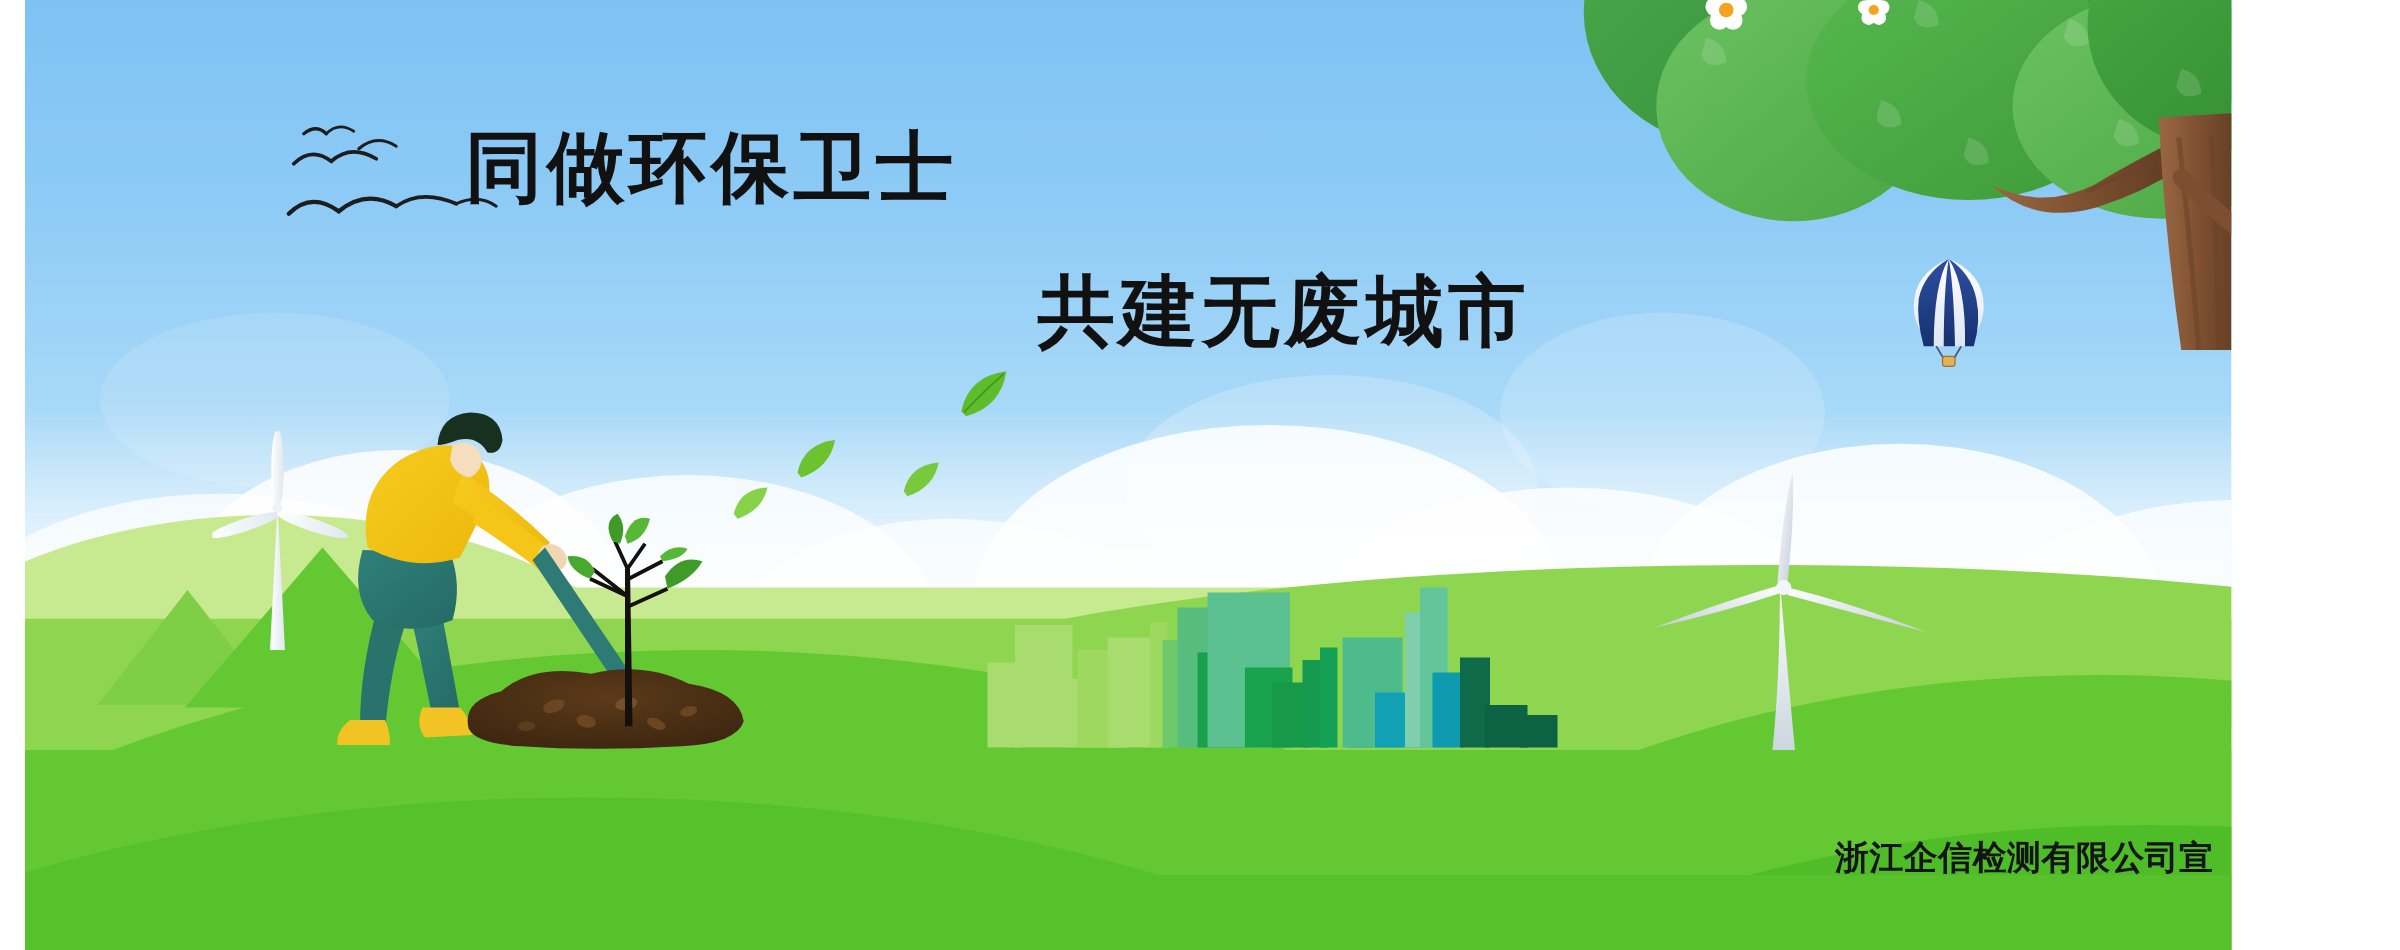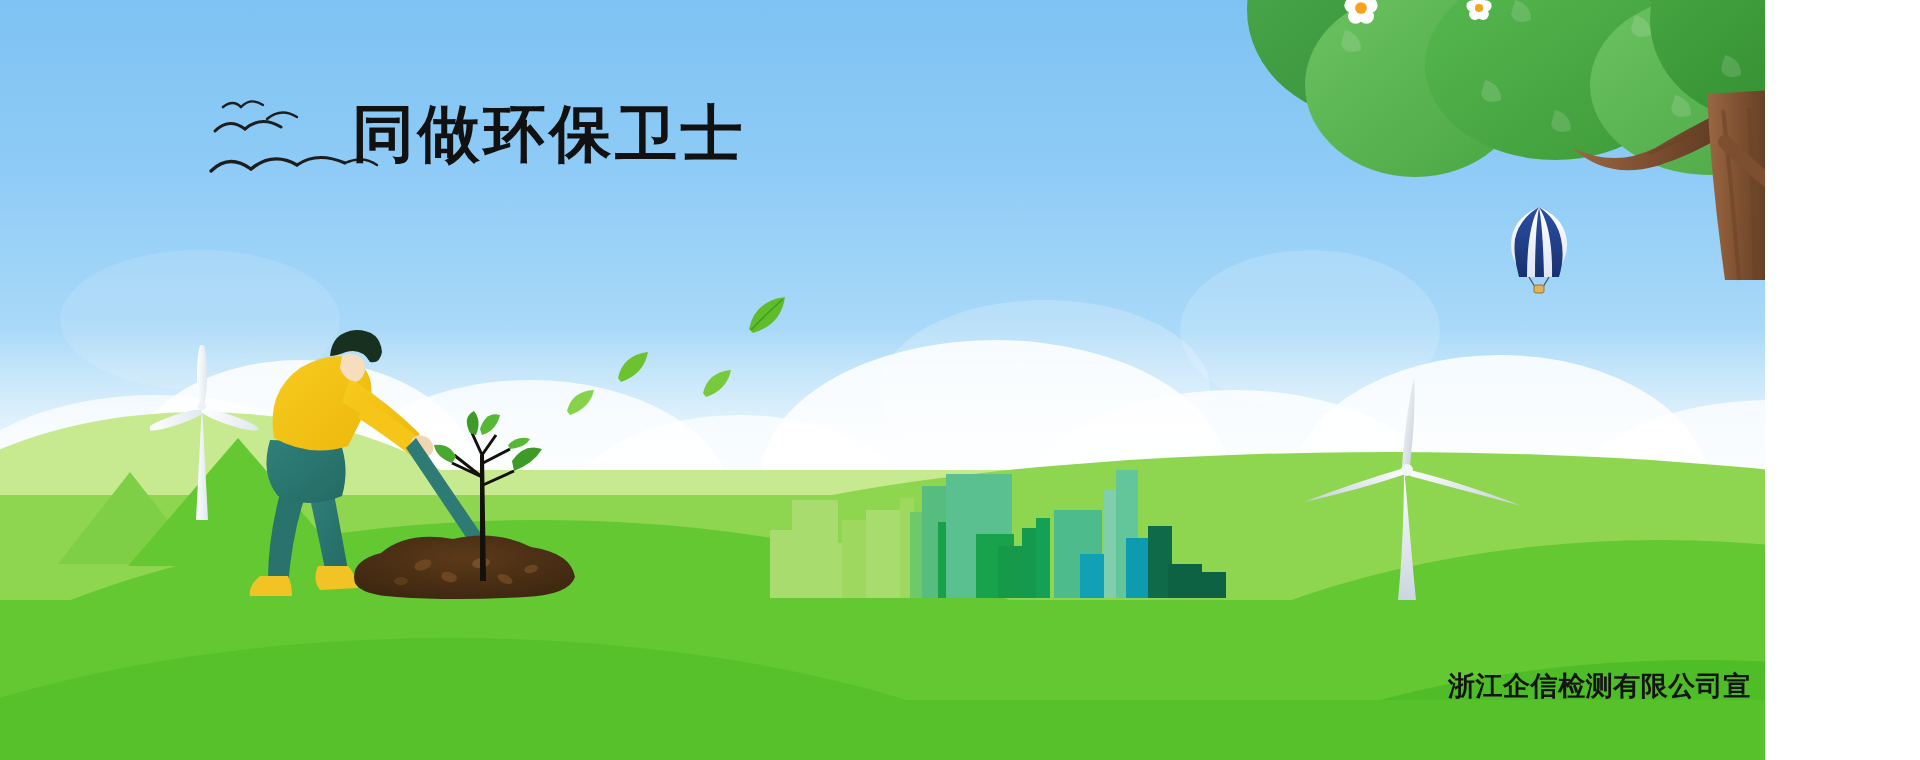--- a/index.html
+++ b/index.html
@@ -3,20 +3,21 @@
 <meta charset="utf-8">
 <style>
   html,body{margin:0;padding:0;background:#fff;}
   body{font-family:"Liberation Sans","DejaVu Sans",sans-serif;}
 
   #poster{
     position:relative;
     width:1765px;height:760px;
     overflow:hidden;
     background:linear-gradient(180deg,#7ec2f3 0%, #8ecbf6 22%, #a7d8f8 42%, #c6e6fa 58%, #dff1fc 70%, #eef8fe 78%);
+    margin-left:20px;
   }
 
   
   .cloudband{position:absolute;left:0;width:1920px;pointer-events:none;}
 
   .cloud{position:absolute;border-radius:50%;}
 
   
   .haze{
     position:absolute;left:-40px;width:2000px;height:230px;top:330px;
@@ -434,16 +435,17 @@
             <circle cx="-6" cy="9" r="8.5" fill="#fff"></circle>
           <circle cx="-10" cy="-3" r="8.5" fill="#fff"></circle>
             <circle cx="0" cy="0" r="6" fill="#f5a31e"></circle>
         </g>
       </g>
     </svg>
   </div>
 
   <div class="headline" id="headline1">同做环保卫士</div>
 
+  <div class="headline" id="headline2">共建无废城市</div>
 
   <div id="signature">浙江企信检测有限公司宣</div>
 
 </div>
 
 </body></html>

